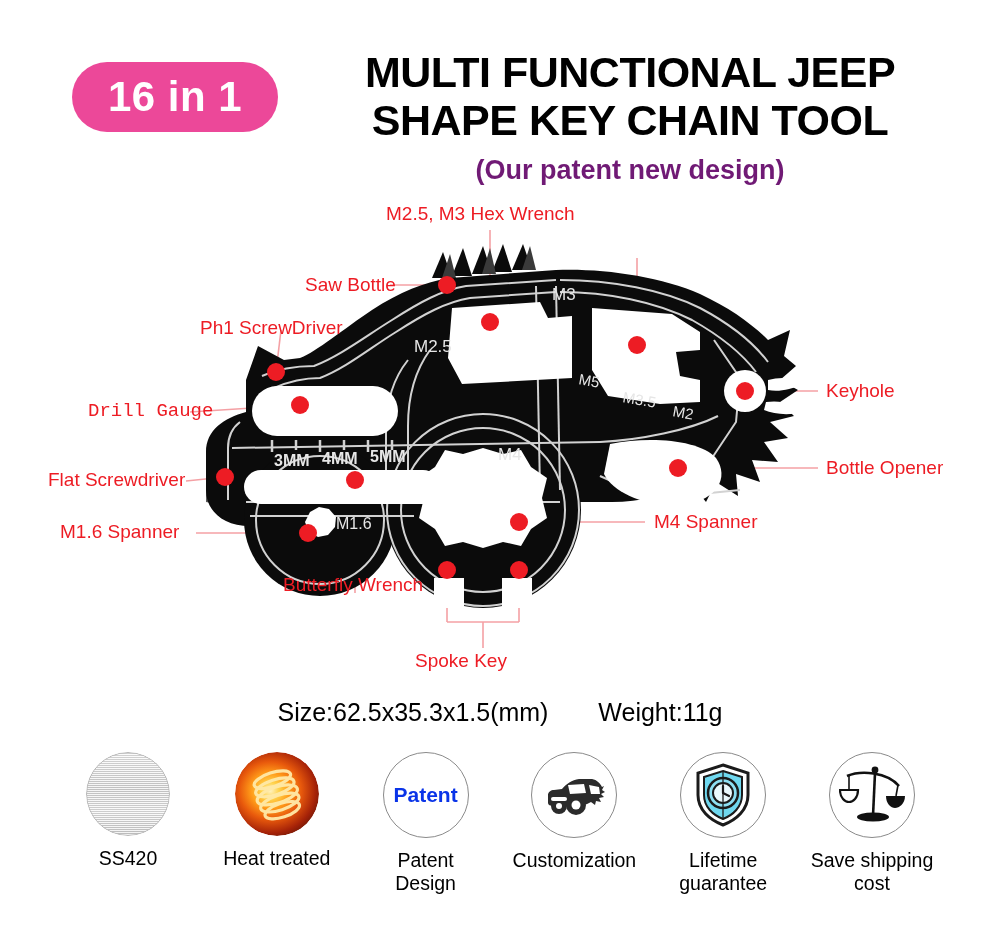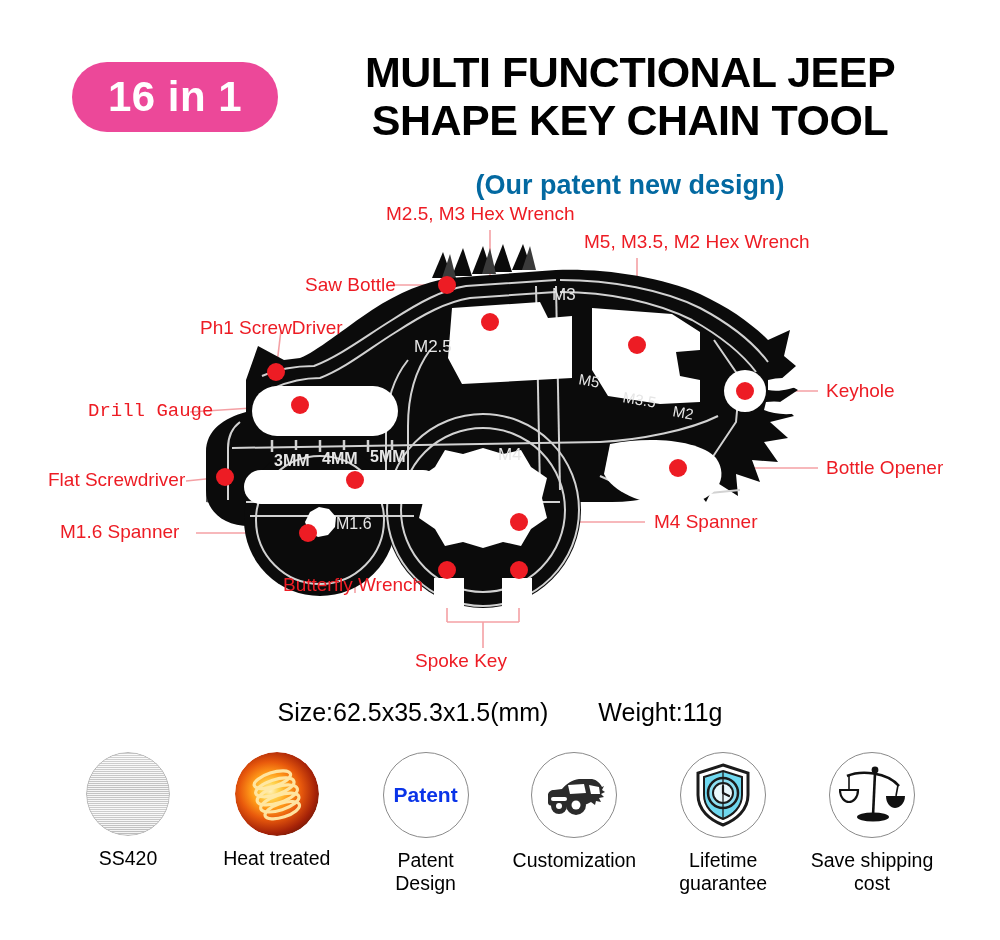--- a/index.html
+++ b/index.html
@@ -22,21 +22,21 @@
   .badge-text{
     color:#fff;font-size:42px;font-weight:bold;letter-spacing:0.5px;
     font-family:"Liberation Sans", sans-serif;
   }
   .title-block{position:absolute;left:290px;top:48px;width:680px;text-align:center;}
   .title-l1,.title-l2{
     font-size:43px;font-weight:bold;color:#000;line-height:48px;
     letter-spacing:-0.5px;white-space:nowrap;
   }
   .subtitle{
-    font-size:27px;font-weight:bold;color:#0369a1;margin-top:26px;
+    font-size:27px;font-weight:bold;color:#701a75;margin-top:11px;
   }
 
   
   .stage{position:absolute;left:0;top:190px;width:1000px;height:500px;}
   .stage svg{position:absolute;left:0;top:0;}
 
   
   .callout{
     position:absolute;color:#ED1C24;font-size:19px;
     font-family:"Liberation Sans", sans-serif;white-space:nowrap;
@@ -263,21 +263,20 @@
         <circle cx="355" cy="290" r="9"></circle>
         <circle cx="447" cy="380" r="9"></circle>
         <circle cx="519" cy="380" r="9"></circle>
         <circle cx="745" cy="201" r="9"></circle>
         <circle cx="678" cy="278" r="9"></circle>
         <circle cx="519" cy="332" r="9"></circle>
       </g>
     </svg>
 
     <div class="callout" style="left:386px;top:13px;">M2.5, M3 Hex Wrench</div>
-    <div class="callout" style="left:584px;top:41px;">M5, M3.5, M2 Hex Wrench</div>
     <div class="callout" style="left:305px;top:84px;">Saw Bottle</div>
     <div class="callout" style="left:200px;top:127px;">Ph1 ScrewDriver</div>
     <div class="callout" style="left:88px;top:210px;font-family:Liberation Mono, monospace;">Drill Gauge</div>
     <div class="callout" style="left:48px;top:279px;">Flat Screwdriver</div>
     <div class="callout" style="left:60px;top:331px;">M1.6 Spanner</div>
     <div class="callout" style="left:283px;top:384px;">Butterfly Wrench</div>
     <div class="callout" style="left:407px;top:460px;margin-left:8px;">Spoke Key</div>
     <div class="callout" style="left:826px;top:190px;">Keyhole</div>
     <div class="callout" style="left:826px;top:267px;">Bottle Opener</div>
     <div class="callout" style="left:654px;top:321px;">M4 Spanner</div>

